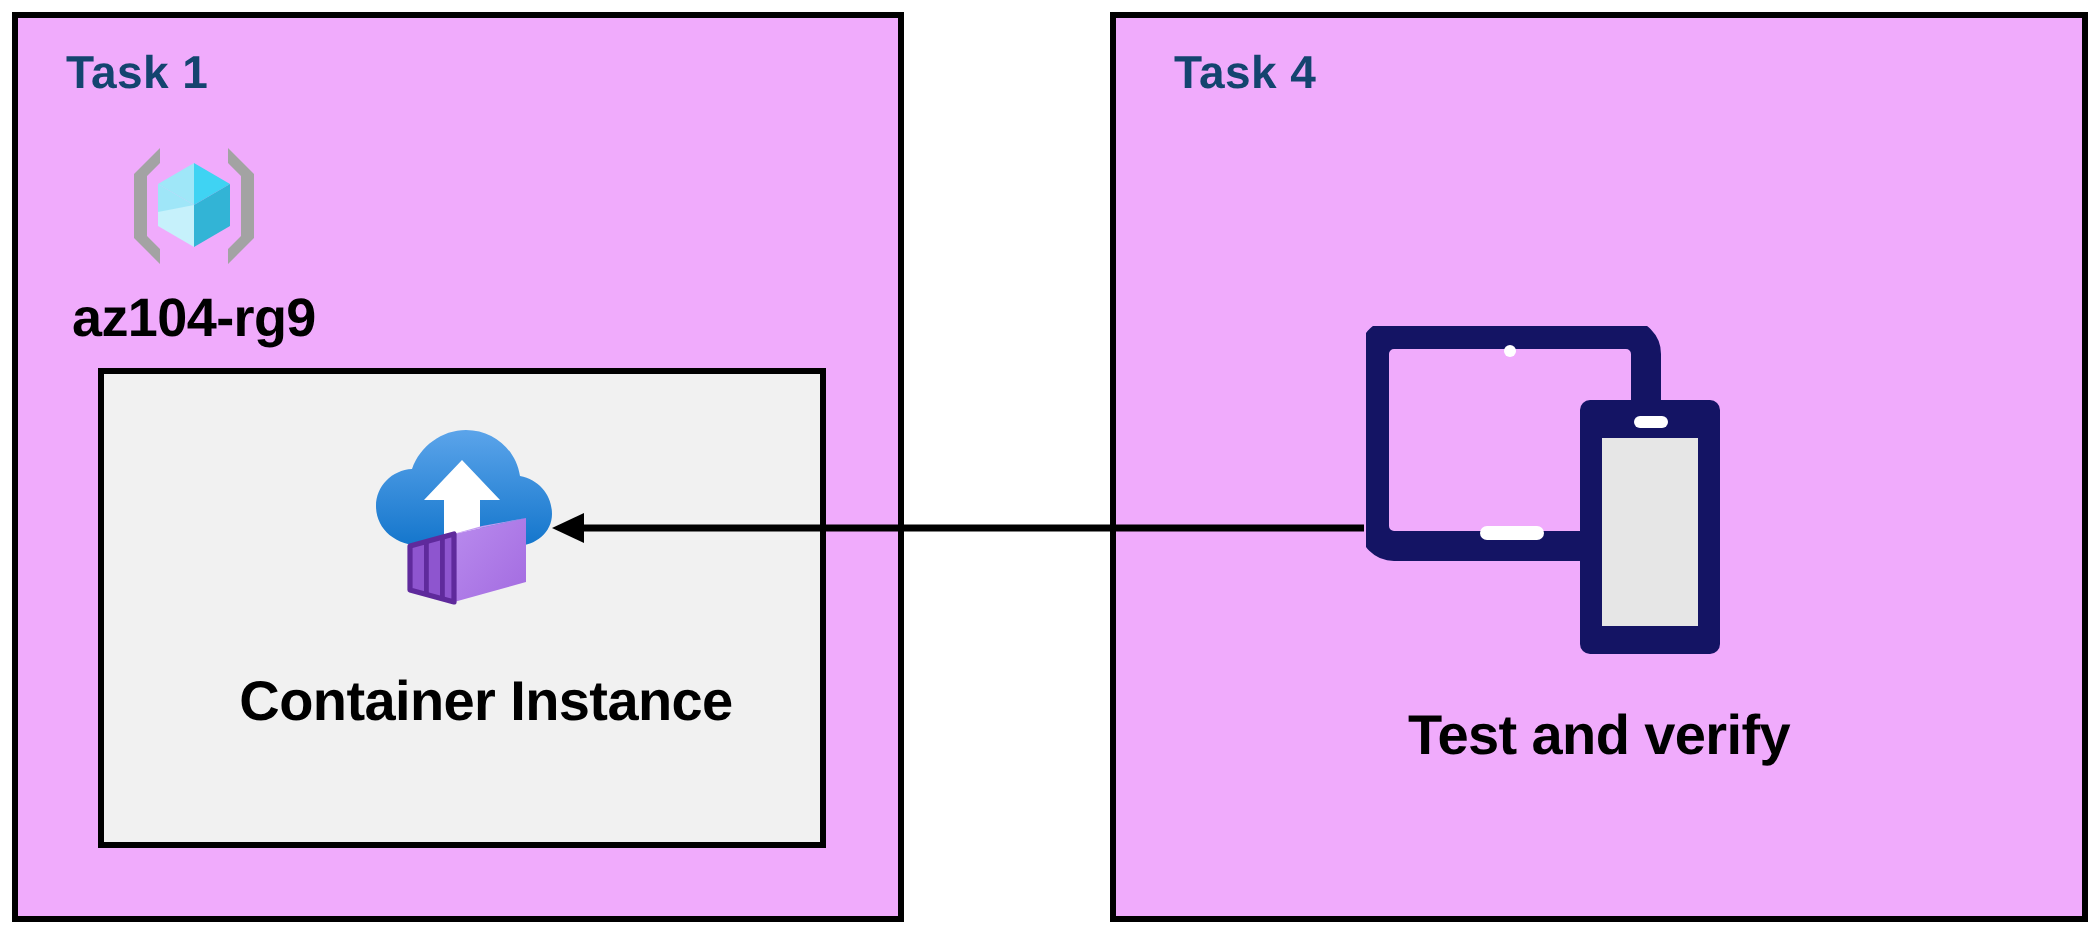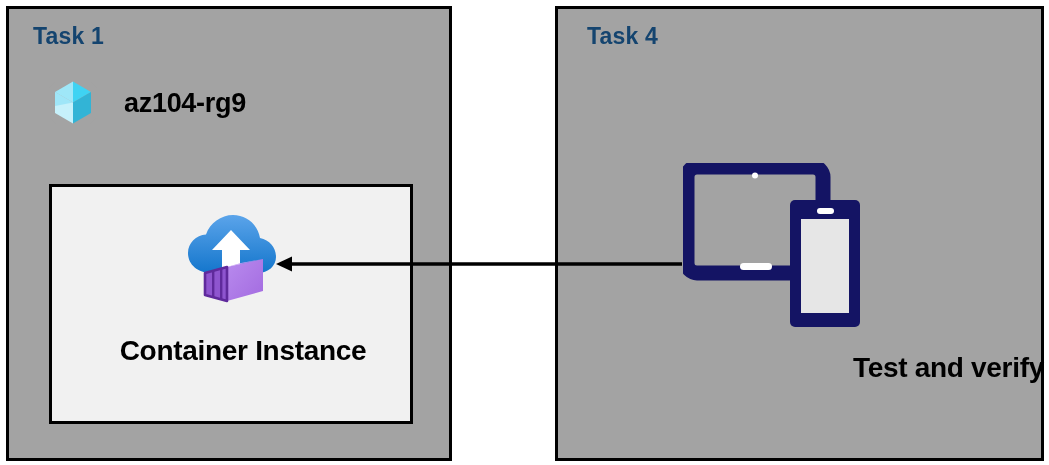--- a/index.html
+++ b/index.html
@@ -14,21 +14,21 @@
     position: relative;
     width: 1049px;
     height: 465px;
     background: #ffffff;
     overflow: hidden;
   }
 
   
   .panel {
     position: absolute;
-    background: #a3a3a3;
+    background: #f0abfc;
     border: 3px solid #000000;
     box-sizing: border-box;
     text-decoration: underline;
   }
   #panel-task1 {
     left: 6px;
     top: 6px;
     width: 446px;
     height: 455px;
   }
@@ -50,21 +50,22 @@
   #task1-title { left: 24px; top: 14px; }
   #task2-title { left: 29px; top: 14px; }
 
   
   #rg-row {
     position: absolute;
     left: 27px;
     top: 57px;
     display: flex;
     align-items: center;
-    gap: 14px;
+    gap: 4px;
+    flex-direction: column;
   }
   #rg-icon {
     width: 74px;
     height: 74px;
     display: block;
   }
   #rg-label {
     font-size: 27px;
     font-weight: bold;
     color: #000000;
@@ -113,21 +114,21 @@
     top: 163px;
     width: 190px;
     height: 168px;
     display: block;
   }
   #devices-label {
     position: absolute;
     left: 555px;
     top: 352px;
     width: 489px;
-    text-align: right;
+    text-align: center;
     font-size: 28px;
     font-weight: bold;
     color: #000000;
     letter-spacing: -0.3px;
     white-space: nowrap;
   }
 
   
   #connector-arrow {
     position: absolute;

